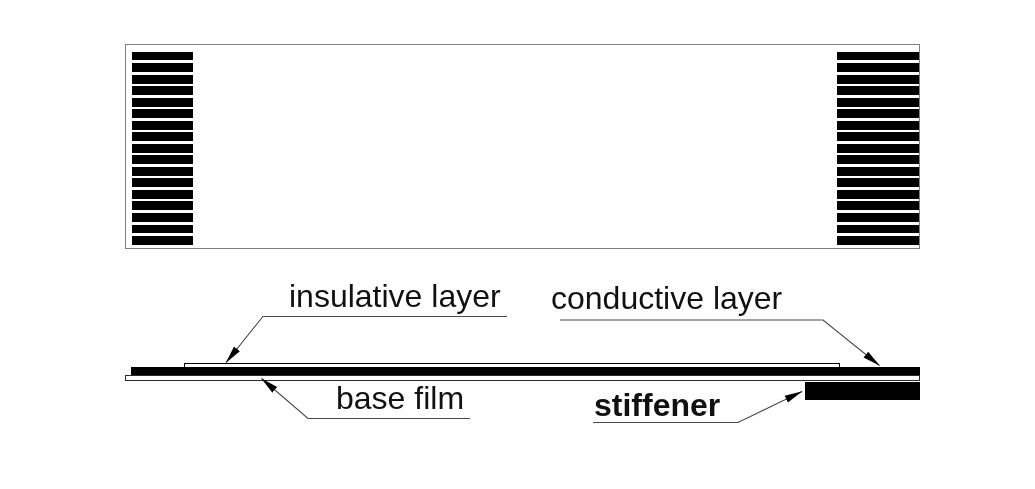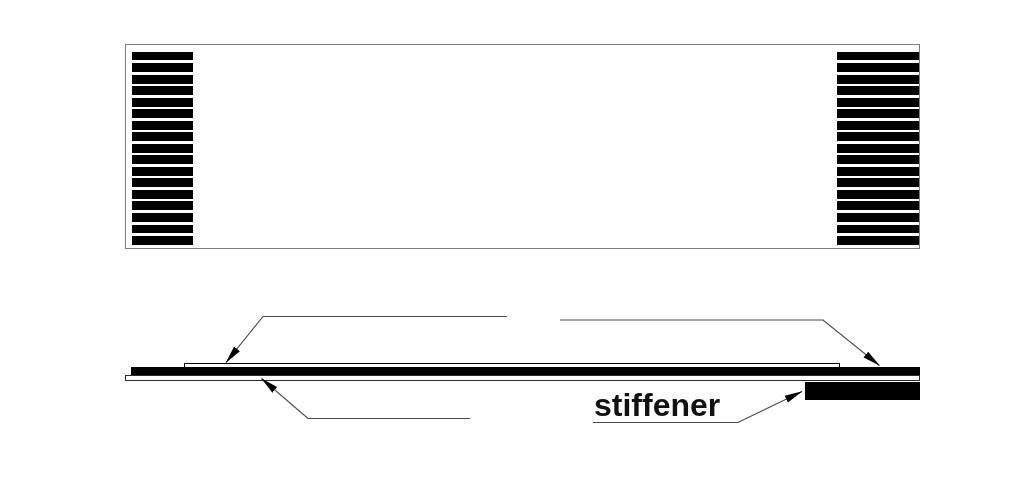--- a/index.html
+++ b/index.html
@@ -142,15 +142,18 @@
       <marker id="ah" markerUnits="userSpaceOnUse" markerWidth="19" markerHeight="9" refX="17.5" refY="4.5" orient="auto">
         <polygon points="0,0.8 18,4.5 0,8.2" fill="#000000"></polygon>
       </marker>
     </defs>
     <path d="M 507 316.5 H 263 L 226 362.5" marker-end="url(#ah)"></path>
     <path d="M 560 320 H 823 L 879.5 365.5" marker-end="url(#ah)"></path>
     <path d="M 470 418.5 H 308 L 261.5 378.5" marker-end="url(#ah)"></path>
     <path d="M 593 422.5 H 738 L 802 391.5" marker-end="url(#ah)"></path>
   </svg>
 
+  <div class="label insulative">insulative layer</div>
+  <div class="label conductive">conductive layer</div>
+  <div class="label basefilm">base film</div>
   <div class="label stiffener">stiffener</div>
 
 </div>
 
 </body></html>

